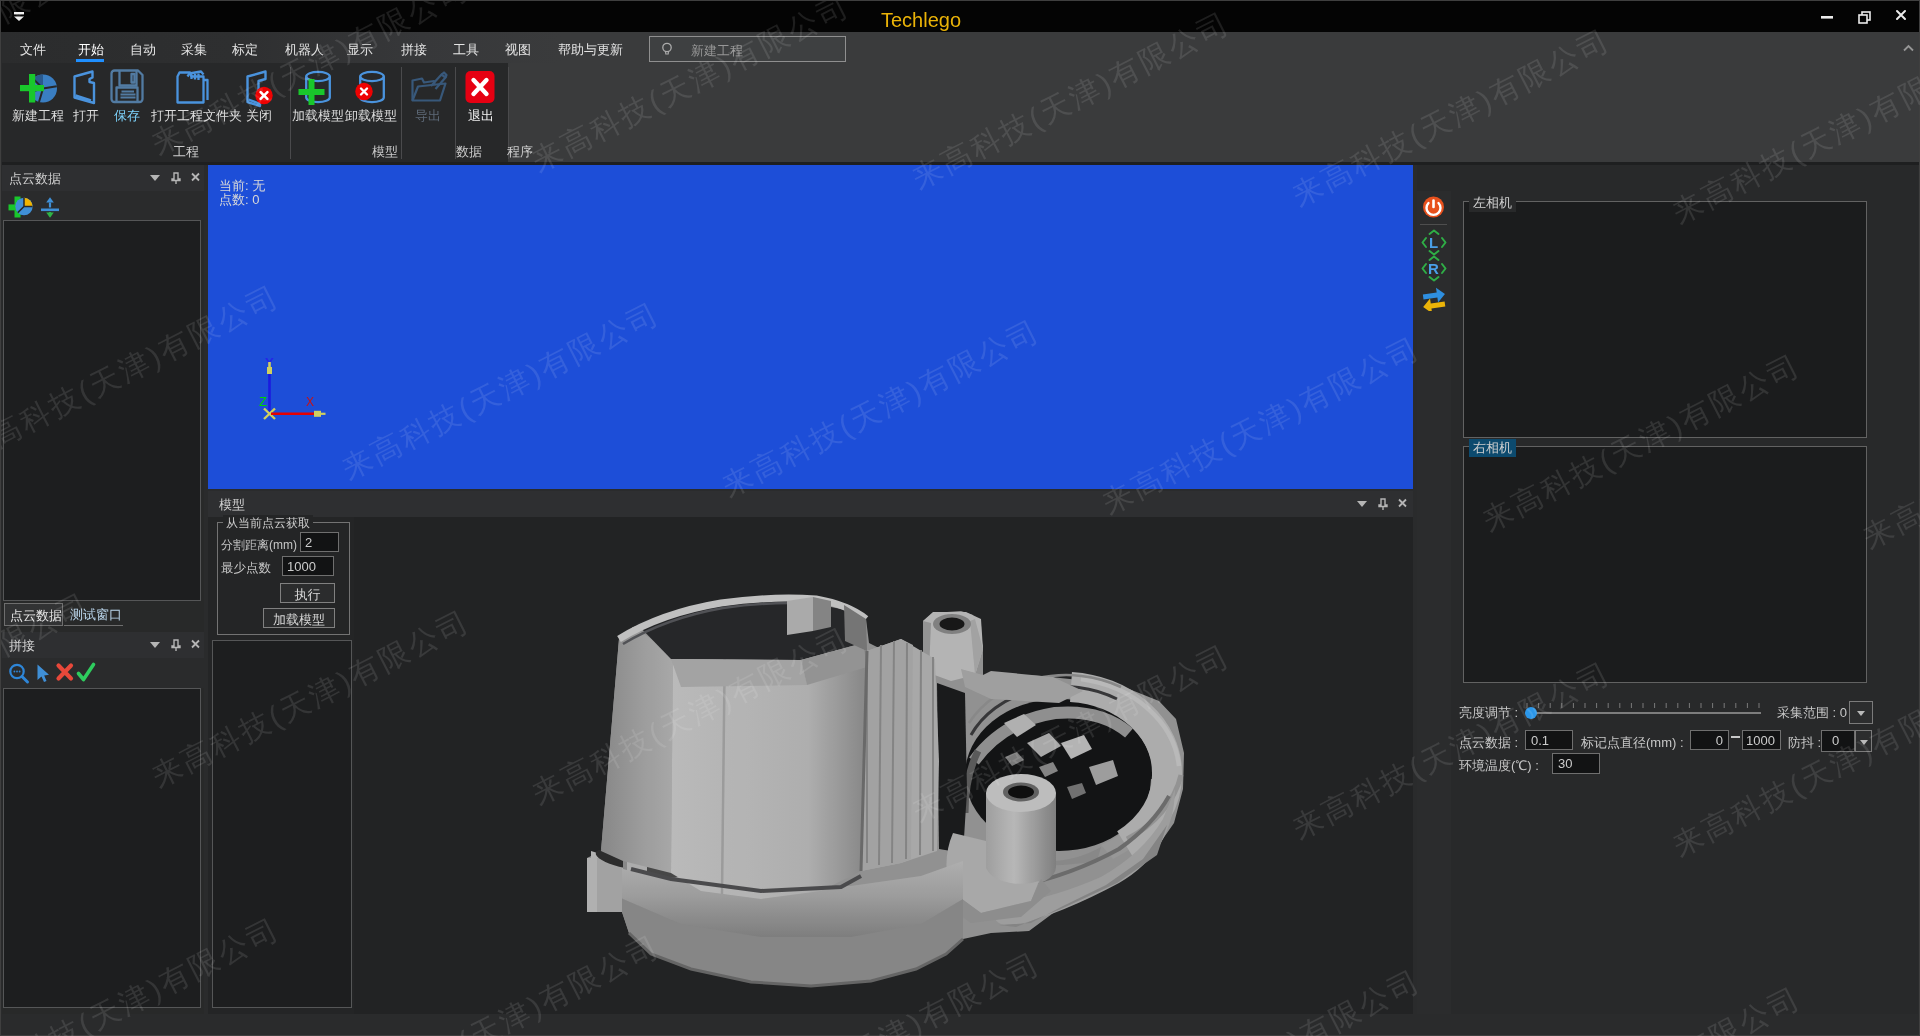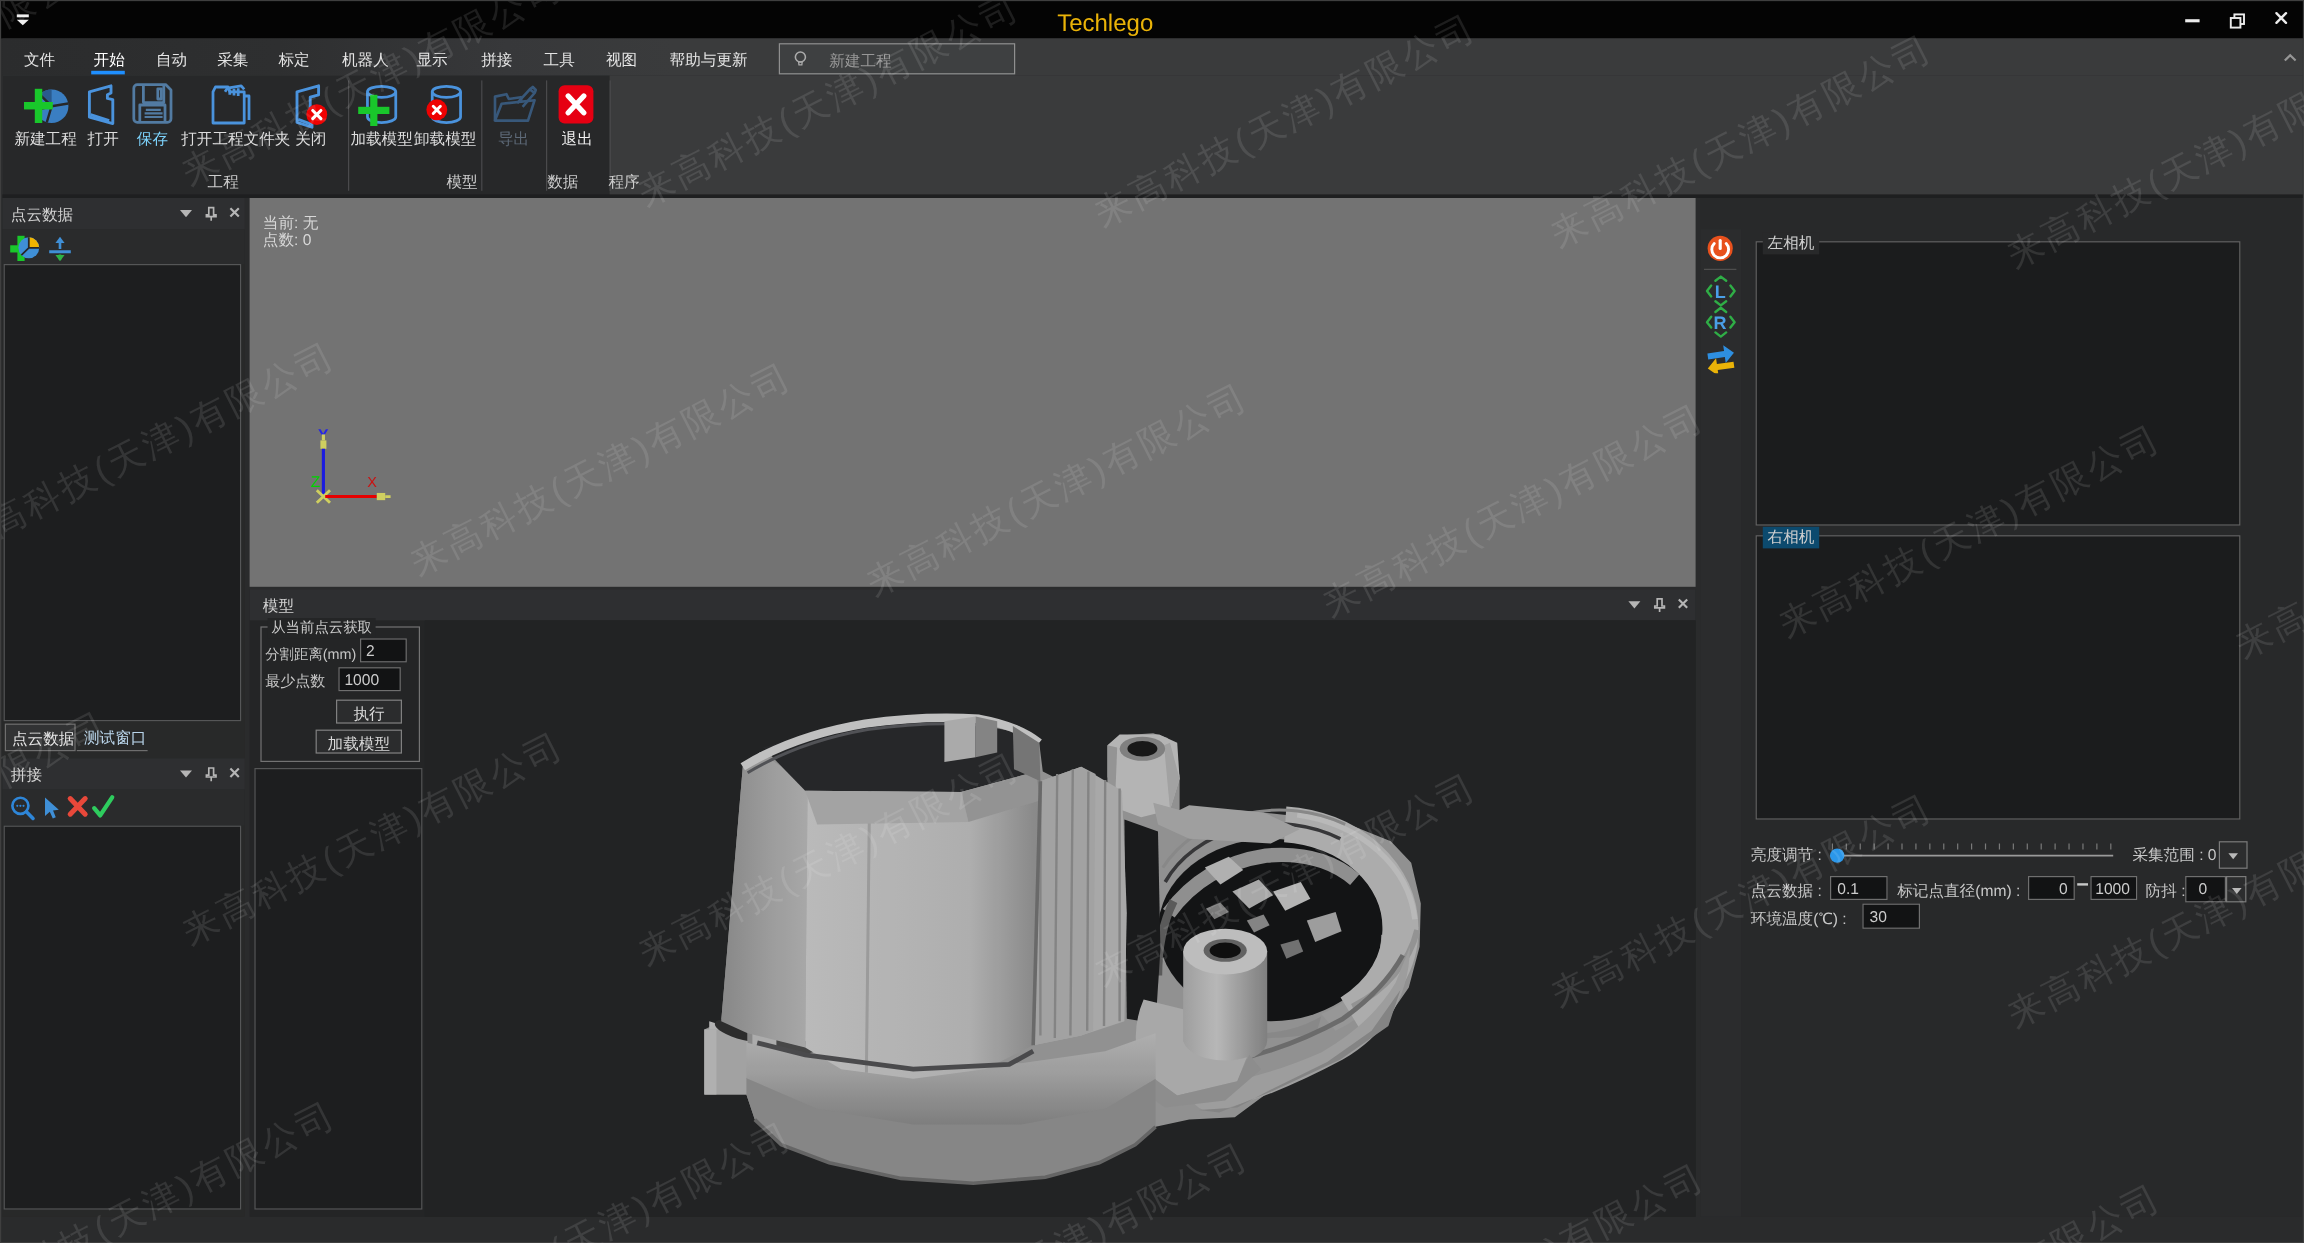--- a/index.html
+++ b/index.html
@@ -24,21 +24,21 @@
   .rgroup { position:absolute; top:80px; color:#cccccc; font-size:13px; white-space:nowrap;margin-left:40px; }
   
   #search { left:648px; top:35px; width:197px; height:26px; background:#3e4041;
     border:1px solid #8f8f8f; }
   
   .phead { position:absolute; background:#2e2f31; color:#d2d2d2; font-size:13px; }
   .pbox  { position:absolute; background:#1d1e1f; border:1px solid #555657; }
   
   #lpanel { left:1px; top:164px; width:202px; height:849px; background:#282929; }
   
-  #vp1 { left:207px; top:164px; width:1205px; height:324px; background:#737373;
+  #vp1 { left:207px; top:164px; width:1205px; height:324px; background:#1d4ed8;
     color:#d8d8d8; font-size:13px; }
   
   #mpanel { left:207px; top:490px; width:1205px; height:523px; background:#242526; }
   #vp2 { left:146px; top:26px; width:1059px; height:497px; background:#222324; }
   
   #rpanel { left:1416px; top:164px; width:501px; height:849px; background:#28292a; }
   .inp { position:absolute; background:#121314; border:1px solid #6f6f6f; color:#cccccc;
     font-size:13px; }
   .btn { position:absolute; background:#2b2c2d; border:1px solid #808080; color:#d8d8d8;
     font-size:13px; text-align:center; }

